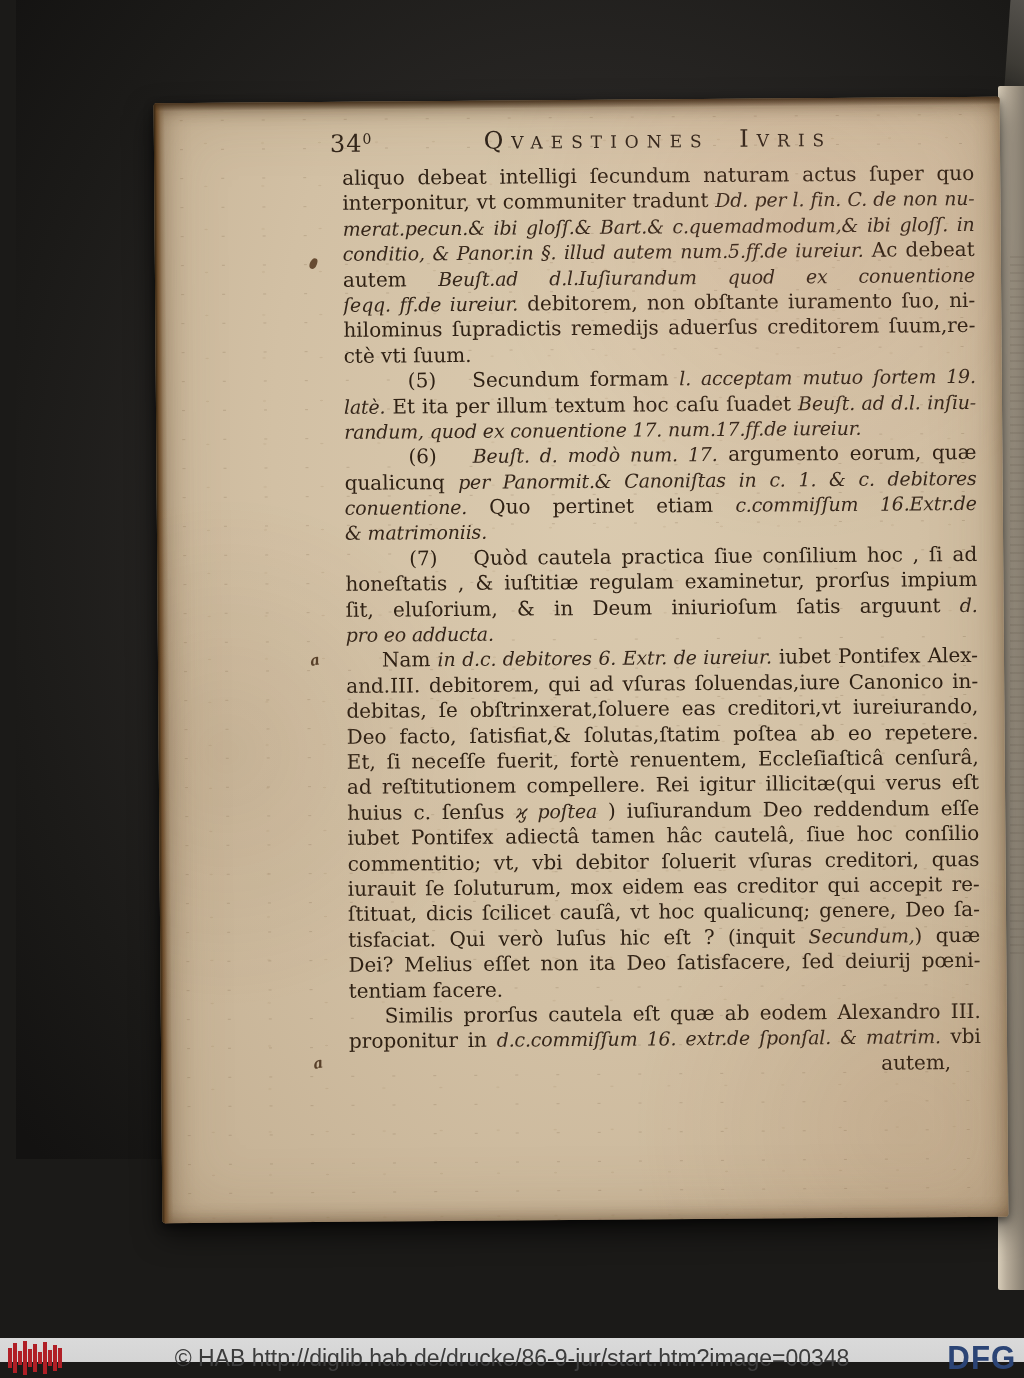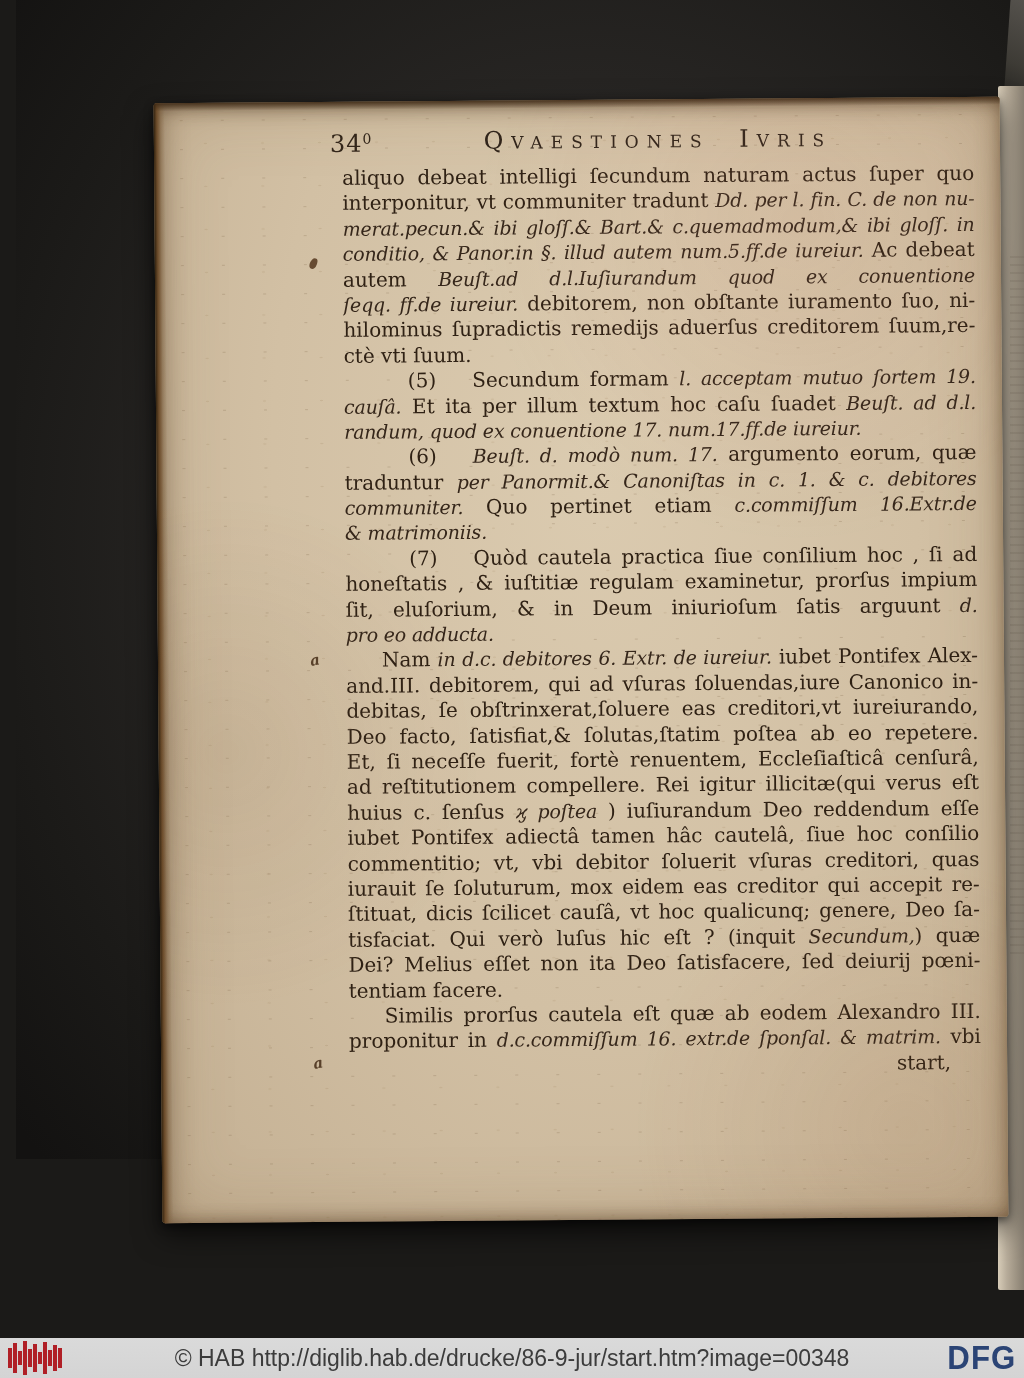--- a/index.html
+++ b/index.html
@@ -61,21 +61,21 @@
   .line.right{text-align:right;text-align-last:right;padding-right:30px;}
   .line.ind-num{padding-left:64px;}
   .line.ind-sm{padding-left:36px;}
   .line .it{font-style:italic;font-size:19px;letter-spacing:-0.2px;color:#35261a;}
   .line .gap{margin-right:36px;}
   .margin-mark{position:absolute;left:152px;font-style:italic;font-weight:bold;font-size:15px;
     color:#4c341e;transform:rotate(-10deg);opacity:.9;}
   .margin-blob{position:absolute;left:155px;width:7px;height:11px;background:#53361d;
     border-radius:60% 40% 55% 45%;transform:rotate(18deg);opacity:.85;}
   
-  .footer{position:absolute;left:0;top:1338px;width:1024px;height:40px;
+  .footer{position:absolute;left:0;top:1338px;width:1024px;height:24px;
     background:linear-gradient(180deg,#d9d9d9 0,#cfcfcf 100%);}
   .copyright{position:absolute;left:0;top:0;width:100%;height:40px;line-height:41px;
     text-align:center;font-family:"Liberation Sans", sans-serif;font-size:23px;color:#3c3c3c;}
   .hab-logo{position:absolute;left:8px;top:3px;width:58px;height:34px;}
   .dfg{position:absolute;right:8px;top:0;height:40px;line-height:40px;
     font-family:"Liberation Sans", sans-serif;font-weight:800;font-size:30px;
     letter-spacing:1px;transform:scale(1.04,1.12);transform-origin:right center;}
 </style>
 </head>
 <body>
@@ -96,25 +96,25 @@
     <div class="text-block">
         <div class="line just"><span class="ro">aliquo debeat intelligi ſecundum naturam actus ſuper quo</span></div>
         <div class="line just"><span class="ro">interponitur, vt communiter tradunt </span><span class="it">Dd. per l. fin. C. de non nu-</span></div>
         <div class="line just"><span class="it">merat.pecun.&amp; ibi gloſſ.&amp; Bart.&amp; c.quemadmodum,&amp; ibi gloſſ. in verb.</span></div>
         <div class="line just"><span class="it">conditio, &amp; Panor.in §. illud autem num.5.ff.de iureiur.</span><span class="ro"> Ac debeat</span></div>
         <div class="line just"><span class="ro">autem </span><span class="it">Beuſt.ad d.l.Iuſiurandum quod ex conuentione 17.num.10.cum 6.</span></div>
         <div class="line just"><span class="it">ſeqq. ff.de iureiur.</span><span class="ro"> debitorem, non obſtante iuramento ſuo, ni-</span></div>
         <div class="line just"><span class="ro">hilominus ſupradictis remedijs aduerſus creditorem ſuum,re-</span></div>
         <div class="line"><span class="ro">ctè vti ſuum.</span></div>
         <div class="line just ind-num"><span class="ro gap">(5)</span><span class="ro">Secundum formam </span><span class="it">l. acceptam mutuo ſortem 19. C. de</span></div>
-        <div class="line just"><span class="it">cauſâ.</span><span class="ro"> Et ita per illum textum hoc caſu ſuadet </span><span class="it">Beuſt. ad d.l. inſiu-</span></div>
+        <div class="line just"><span class="it">latè.</span><span class="ro"> Et ita per illum textum hoc caſu ſuadet </span><span class="it">Beuſt. ad d.l. inſiu-</span></div>
         <div class="line"><span class="it">randum, quod ex conuentione 17. num.17.ff.de iureiur.</span></div>
         <div class="line just ind-num"><span class="ro gap">(6)</span><span class="it">Beuſt. d. modò num. 17.</span><span class="ro"> argumento eorum, quæ latè</span></div>
-        <div class="line just"><span class="ro">traduntur </span><span class="it">per Panormit.&amp; Canoniſtas in c. 1. &amp; c. debitores 6.Extr.de</span></div>
-        <div class="line just"><span class="it">communiter.</span><span class="ro"> Quo pertinet etiam </span><span class="it">c.commiſſum 16.Extr.de ſponſalibus</span></div>
+        <div class="line just"><span class="ro">qualicunq </span><span class="it">per Panormit.&amp; Canoniſtas in c. 1. &amp; c. debitores 6.Extr.de</span></div>
+        <div class="line just"><span class="it">conuentione.</span><span class="ro"> Quo pertinet etiam </span><span class="it">c.commiſſum 16.Extr.de ſponſalibus</span></div>
         <div class="line"><span class="it">&amp; matrimoniis.</span></div>
         <div class="line just ind-num"><span class="ro gap">(7)</span><span class="ro">Quòd cautela practica ſiue conſilium hoc , ſi ad</span></div>
         <div class="line just"><span class="ro">honeſtatis , &amp; iuſtitiæ regulam examinetur, prorſus impium</span></div>
         <div class="line just"><span class="ro">ſit, eluſorium, &amp; in Deum iniurioſum ſatis arguunt </span><span class="it">d. qualicunq,</span></div>
         <div class="line"><span class="it">pro eo adducta.</span></div>
         <div class="line just ind-sm"><span class="ro">Nam </span><span class="it">in d.c. debitores 6. Extr. de iureiur.</span><span class="ro"> iubet Pontifex Alex-</span></div>
         <div class="line just"><span class="ro">and.III. debitorem, qui ad vſuras ſoluendas,iure Canonico in-</span></div>
         <div class="line just"><span class="ro">debitas, ſe obſtrinxerat,ſoluere eas creditori,vt iureiurando,</span></div>
         <div class="line just"><span class="ro">Deo facto, ſatisfiat,&amp; ſolutas,ſtatim poſtea ab eo repetere.</span></div>
         <div class="line just"><span class="ro">Et, ſi neceſſe fuerit, fortè renuentem, Eccleſiaſticâ cenſurâ,</span></div>
@@ -122,21 +122,21 @@
         <div class="line just"><span class="ro">huius c. ſenſus </span><span class="it">ϗ poſtea</span><span class="ro"> ) iuſiurandum Deo reddendum eſſe</span></div>
         <div class="line just"><span class="ro">iubet Pontifex adiectâ tamen hâc cautelâ, ſiue hoc conſilio</span></div>
         <div class="line just"><span class="ro">commentitio; vt, vbi debitor ſoluerit vſuras creditori, quas</span></div>
         <div class="line just"><span class="ro">iurauit ſe ſoluturum, mox eidem eas creditor qui accepit re-</span></div>
         <div class="line just"><span class="ro">ſtituat, dicis ſcilicet cauſâ, vt hoc qualicunq; genere, Deo ſa-</span></div>
         <div class="line just"><span class="ro">tisfaciat. Qui verò luſus hic eſt ? (inquit </span><span class="it">Secundum,</span><span class="ro">) quæ deriſio</span></div>
         <div class="line just"><span class="ro">Dei? Melius eſſet non ita Deo ſatisfacere, ſed deiurij pœni-</span></div>
         <div class="line"><span class="ro">tentiam facere.</span></div>
         <div class="line just ind-sm"><span class="ro">Similis prorſus cautela eſt quæ ab eodem Alexandro III.</span></div>
         <div class="line just"><span class="ro">proponitur in </span><span class="it">d.c.commiſſum 16. extr.de ſponſal. &amp; matrim.</span><span class="ro"> vbi ſta-</span></div>
-        <div class="line right"><span class="ro">start,</span></div>
+        <div class="line right"><span class="ro">autem,</span></div>
       </div>
 
     <div class="texture"></div>
   <div class="margin-blob" style="top: 156px;"></div>
       <div class="margin-mark" style="top: 549px;">a</div>
       <div class="margin-mark" style="top: 952px;">a</div>
     </div>
 </div>
 
 <div class="footer" style="background: linear-gradient(rgb(218, 218, 218) 0px, rgb(212, 212, 212) 100%);">

